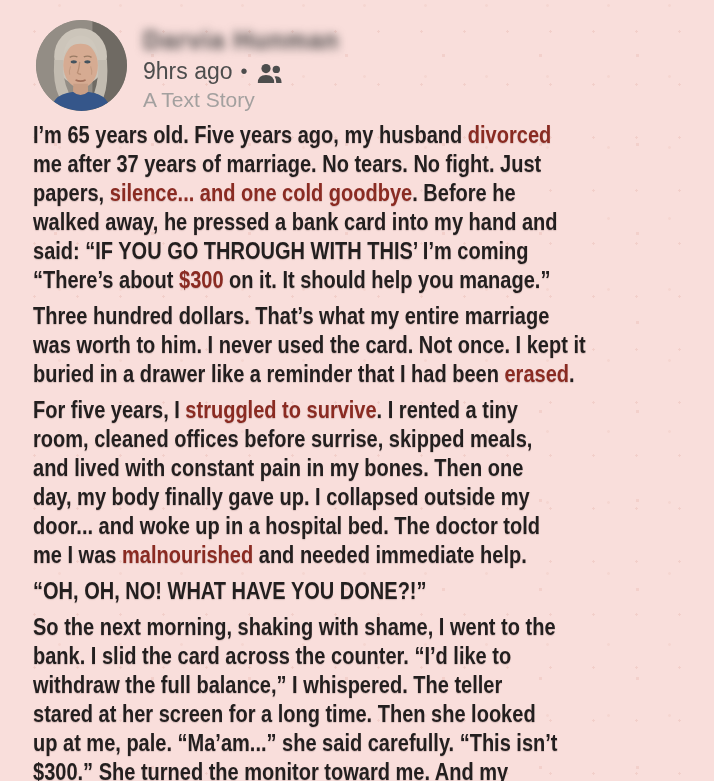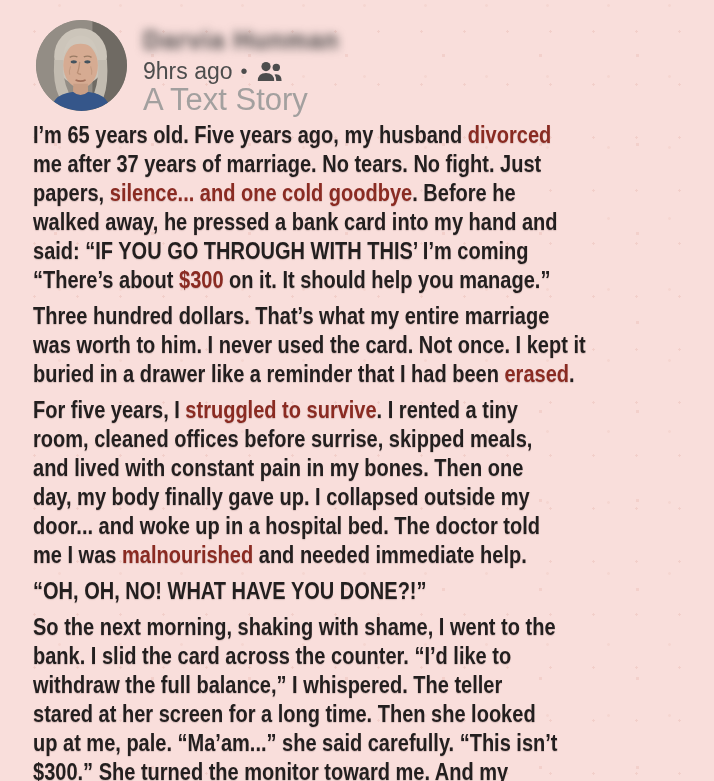--- a/index.html
+++ b/index.html
@@ -46,35 +46,35 @@
   .author-name {
     font-size: 25px;
     font-weight: 700;
     color: #484848;
     letter-spacing: 1px;
     filter: blur(5px);
     line-height: 28px;
   }
   .time-row {
     display: flex;
-    align-items: center;
+    align-items: flex-end;
     margin-top: 4px;
     font-size: 23px;
     color: #4d4d4d;
     line-height: 26px;
   }
   .time-row .sep {
     margin: 0 8px;
     font-size: 20px;
     color: #4d4d4d;
   }
   .friends-icon svg { display: block; }
   .subtitle {
     margin-top: 3px;
-    font-size: 31px;
+    font-size: 21px;
     color: #a3a09f;
     line-height: 26px;
   }
 
   .story {
     position: absolute;
     left: 33px;
     top: 121px;
     width: 810px;
     transform: scaleX(0.87);

